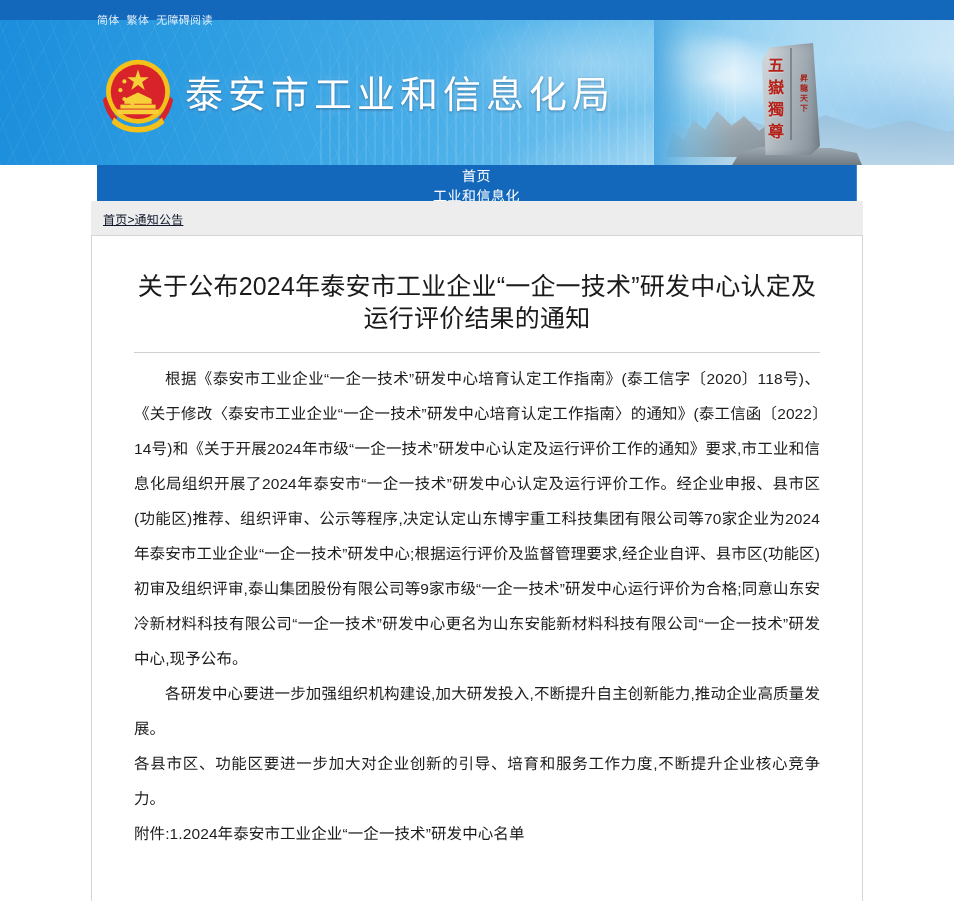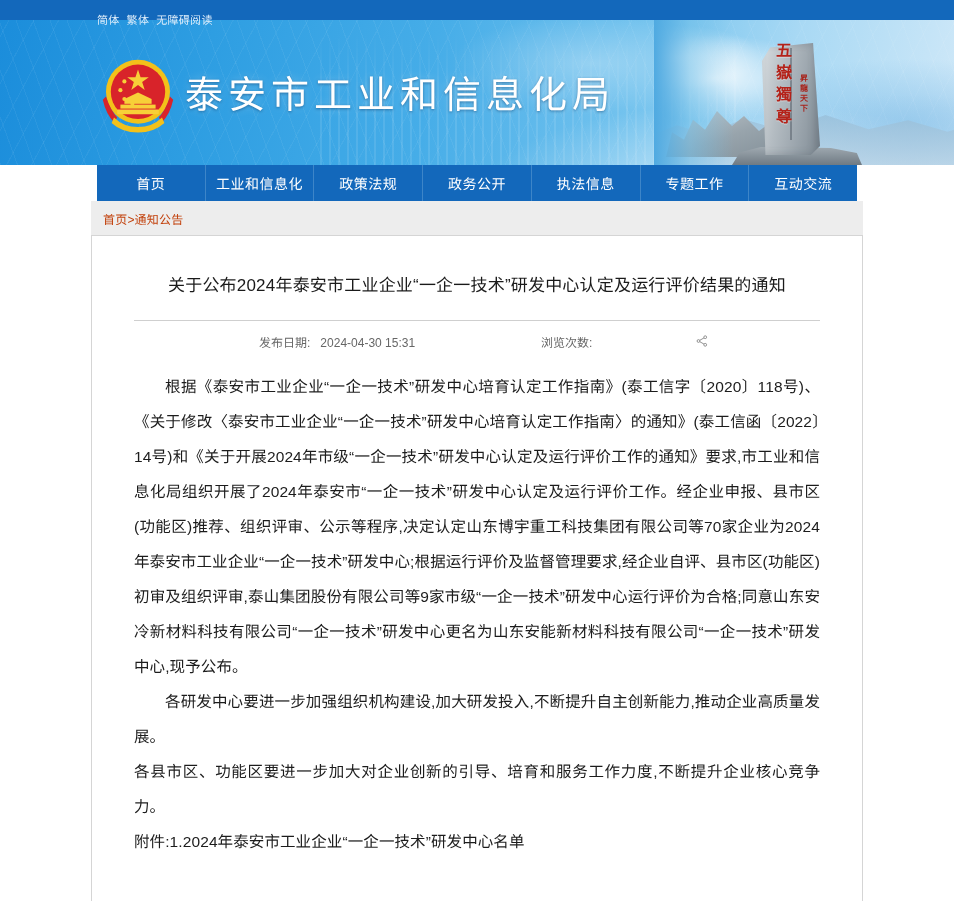--- a/index.html
+++ b/index.html
@@ -123,27 +123,27 @@
     clip-path: polygon(14% 4%, 88% 0%, 100% 92%, 84% 100%, 6% 100%, 0% 16%);
     box-shadow: inset -4px 0 8px rgba(60,70,80,0.3);
   }
   .mt-stele-rule {
     position: absolute; left: 136px; top: 28px;
     width: 2px; height: 92px;
     background: rgba(70,80,90,0.45);
   }
   .mt-chars {
     position: absolute;
-    left: 114px; top: 20px;
+    left: 114px; top: 35px;
     width: 24px;
     color: #b42219;
     font-size: 16px;
     line-height: 22px;
     font-weight: 700;
-    text-align: right;
+    text-align: left;
     text-shadow: 0 1px 0 rgba(255,255,255,0.35);
     letter-spacing: 0px;
   }
   .mt-chars-small {
     position: absolute;
     left: 146px; top: 54px;
     width: 12px;
     color: #a8231b;
     font-size: 8px;
     line-height: 10px;
@@ -165,20 +165,21 @@
     height: 36px;
     background: #ffffff;
     display: flex;
     justify-content: center;
   }
   .nav-inner {
     width: 760px;
     height: 36px;
     display: flex;
     background: #1368bb;
+    flex-direction: column;
   }
   .nav-item {
     flex: 1 1 0;
     display: flex;
     align-items: center;
     justify-content: center;
     color: #ffffff;
     font-size: 14px;
     letter-spacing: 0.5px;
     cursor: pointer;
@@ -197,41 +198,42 @@
   .crumb-inner {
     width: 772px;
     height: 34px;
     background: #ededed;
     display: flex;
     align-items: center;
     padding-left: 12px;
   }
   .crumb-text {
     font-size: 12px;
-    color: #c2410c;
+    color: #0f172a;
     letter-spacing: 0.2px;
     cursor: pointer;
+    text-decoration: underline;
   }
 
   
   .card-wrap {
     display: flex;
     justify-content: center;
     background: #ffffff;
   }
   .card {
     width: 772px;
     min-height: 672px;
     border: 1px solid #d5d5d5;
     border-bottom: none;
     background: #ffffff;
     padding: 30px 42px 0 42px;
   }
   .art-title {
-    font-size: 17px;
+    font-size: 25px;
     line-height: 32px;
     color: #1a1a1a;
     text-align: center;
     font-weight: 400;
     letter-spacing: 0.2px;
     padding: 4px 2px 18px 2px;
     border-bottom: 1px solid #cfcfcf;
   }
   .art-meta {
     display: flex;
@@ -329,40 +331,20 @@
   <div class="crumb-inner">
     <span class="crumb-text">首页&gt;通知公告</span>
   </div>
 </div>
 
 <div class="card-wrap">
   <article class="card">
 
     <h1 class="art-title">关于公布2024年泰安市工业企业“一企一技术”研发中心认定及运行评价结果的通知</h1>
 
-    <div class="art-meta">
-      <span class="meta-date">
-        <span>发布日期:</span>
-        &nbsp;
-        <span>2024-04-30 15:31</span>
-      </span>
-      <span class="meta-views">
-        <span>浏览次数:</span>
-        <span></span>
-      </span>
-      <span class="share-icon">
-        <svg viewBox="0 0 24 24" width="14" height="14" fill="none" stroke="currentColor" stroke-width="1.6">
-          <circle cx="17.5" cy="5.5" r="2.4"></circle>
-          <circle cx="6" cy="12" r="2.4"></circle>
-          <circle cx="17.5" cy="18.5" r="2.4"></circle>
-          <line x1="8.2" y1="10.8" x2="15.4" y2="6.7"></line>
-          <line x1="8.2" y1="13.2" x2="15.4" y2="17.3"></line>
-        </svg>
-      </span>
-    </div>
 
     <div class="art-body">
       <p class="p-indent">根据《泰安市工业企业“一企一技术”研发中心培育认定工作指南》(泰工信字〔2020〕118号)、《关于修改〈泰安市工业企业“一企一技术”研发中心培育认定工作指南〉的通知》(泰工信函〔2022〕14号)和《关于开展2024年市级“一企一技术”研发中心认定及运行评价工作的通知》要求,市工业和信息化局组织开展了2024年泰安市“一企一技术”研发中心认定及运行评价工作。经企业申报、县市区(功能区)推荐、组织评审、公示等程序,决定认定山东博宇重工科技集团有限公司等70家企业为2024年泰安市工业企业“一企一技术”研发中心;根据运行评价及监督管理要求,经企业自评、县市区(功能区)初审及组织评审,泰山集团股份有限公司等9家市级“一企一技术”研发中心运行评价为合格;同意山东安冷新材料科技有限公司“一企一技术”研发中心更名为山东安能新材料科技有限公司“一企一技术”研发中心,现予公布。</p>
       <p class="p-indent">各研发中心要进一步加强组织机构建设,加大研发投入,不断提升自主创新能力,推动企业高质量发展。</p>
       <p class="p-flat">各县市区、功能区要进一步加大对企业创新的引导、培育和服务工作力度,不断提升企业核心竞争力。</p>
 
       <p class="attach-first">附件:1.2024年泰安市工业企业“一企一技术”研发中心名单</p>
 
     </div>
 

